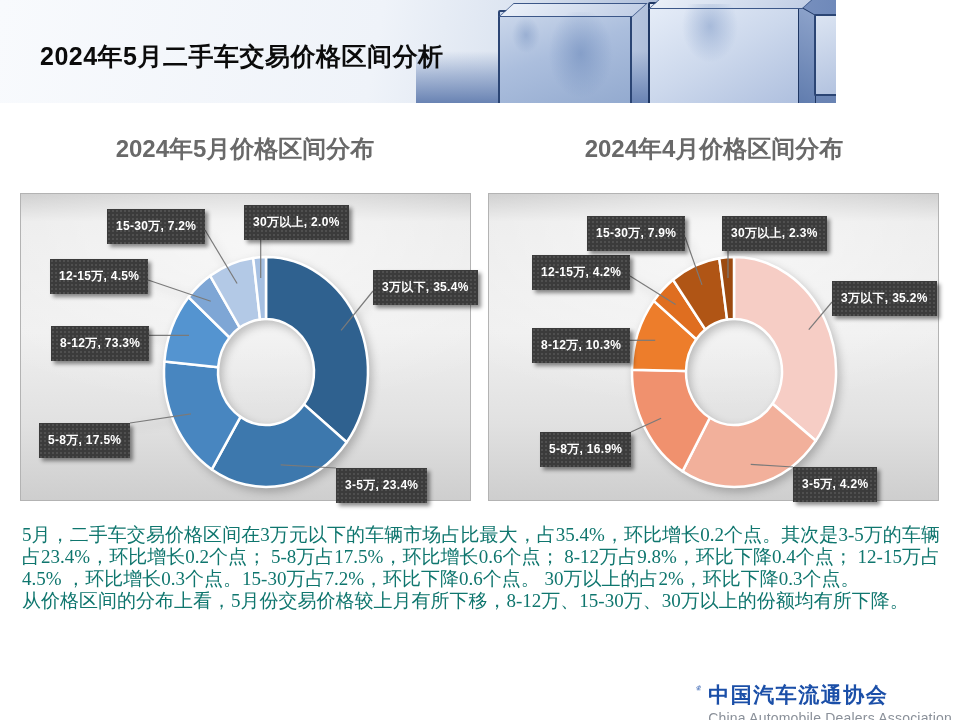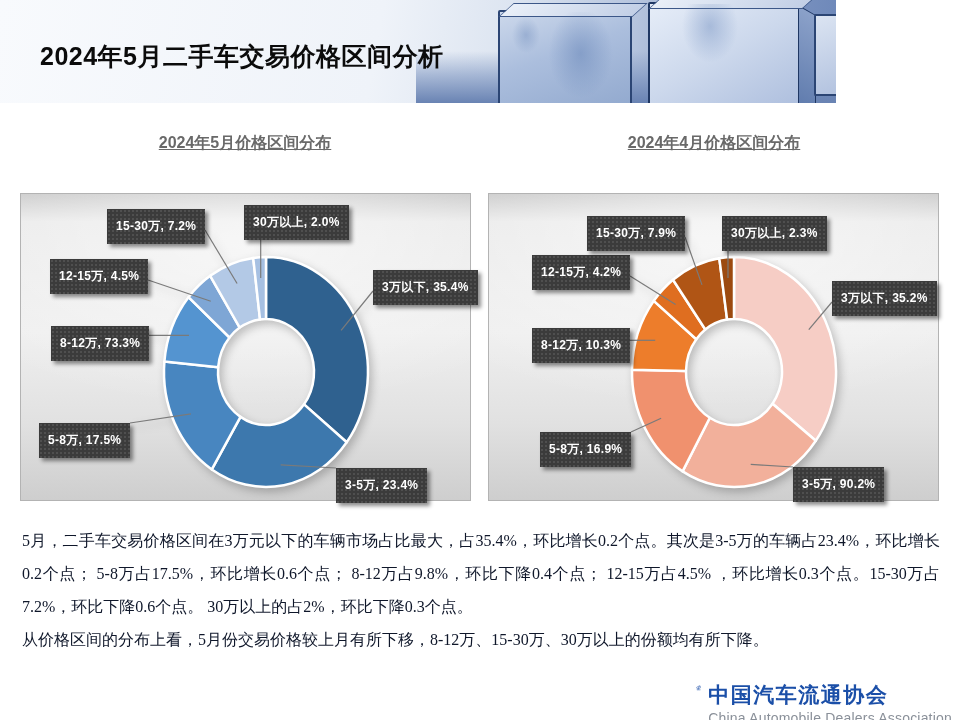--- a/index.html
+++ b/index.html
@@ -23,39 +23,39 @@
          background:linear-gradient(150deg,#e6edf8 0%,#ccd8ec 50%,#aebfde 100%);}
   .cube2:after{content:"";position:absolute;inset:0;
          background:radial-gradient(40px 52px at 40% 22%,rgba(110,140,190,0.45),rgba(110,140,190,0) 70%);}
   .cube2 .side{position:absolute;right:-16px;top:6px;width:16px;height:100%;
          background:linear-gradient(180deg,#8ba1c9,#5f7bad);transform:skewY(30deg);border:1px solid #1f3763;}
   .cube3{left:398px;top:14px;width:26px;height:78px;border:2px solid #2b4574;border-right:none;
          background:linear-gradient(160deg,#dbe4f2,#b2c2df);}
   .slide-title{position:absolute;left:40px;top:40px;font-size:25px;font-weight:bold;color:#0b0b0b;letter-spacing:0.5px;}
 
   
-  .chart-title{position:absolute;top:133px;height:28px;font-size:16px;font-weight:bold;color:#696969;text-align:center;text-decoration:underline;}
+  .chart-title{position:absolute;top:133px;height:28px;font-size:24px;font-weight:bold;color:#696969;text-align:center;}
   .chart-title.left{left:20px;width:450px;}
   .chart-title.right{left:488px;width:452px;}
 
   
   .panel{position:absolute;top:193px;width:451px;height:308px;border:1px solid #b3b3b3;box-sizing:border-box;
          background:radial-gradient(130% 90% at 50% 16%,rgba(255,255,255,0.6),rgba(255,255,255,0) 60%),
                     linear-gradient(180deg,#c6c6c6 0%,#e9e9e9 9%,#efefef 45%,#e1e1e1 75%,#cecece 100%);}
   .panel.left{left:20px;}
   .panel.right{left:488px;}
   .panel svg{position:absolute;left:0;top:0;filter:drop-shadow(3px 4px 4px rgba(0,0,0,0.22));}
   .slice-label{position:absolute;background-color:#3b3b3b;
          background-image:radial-gradient(rgba(255,255,255,0.10) 1px,rgba(255,255,255,0) 1.3px);
          background-size:4px 4px;color:#ffffff;font-size:12px;font-weight:bold;line-height:15px;
          padding:10px 9px;white-space:nowrap;box-shadow:2.5px 2.5px 4px rgba(0,0,0,0.45);letter-spacing:0.3px;}
 
   
-  .analysis{position:absolute;left:22px;top:524px;width:918px;color:#0f172a;
-            font-family:"Liberation Serif","DejaVu Serif",serif;font-size:16px;line-height:33px;}
+  .analysis{position:absolute;left:22px;top:524px;width:918px;color:#0f766e;
+            font-family:"Liberation Serif","DejaVu Serif",serif;font-size:19px;line-height:22px;}
   .analysis p{margin:0;}
   .analysis p.justify{text-align:justify;}
 
   
   .logo{position:absolute;left:696px;top:659px;width:256px;height:58px;display:flex;align-items:center;gap:7px;}
   .logo-text{display:flex;flex-direction:column;justify-content:center;margin-top:30px;}
   .logo-zh{font-size:21px;font-weight:bold;color:#1b4fa8;letter-spacing:1.5px;white-space:nowrap;}
   .logo-en{font-size:14px;color:#8a9099;letter-spacing:0.2px;white-space:nowrap;margin-top:1px;}
 </style>
 </head>
@@ -117,21 +117,21 @@
         <path d="M230.3 64.2 A102 115 0 0 1 245.0 63.0 L245.0 125.0 A48 53 0 0 0 238.1 125.6 Z" fill="#9C4A10" stroke="#ffffff" stroke-width="2.5" stroke-linejoin="round"></path>
         <line x1="319.8" y1="135.7" x2="343.0" y2="108.0" stroke="#7A7A7A" stroke-width="1.2"></line>
         <line x1="261.7" y1="270.4" x2="304.0" y2="273.0" stroke="#7A7A7A" stroke-width="1.2"></line>
         <line x1="172.1" y1="224.2" x2="142.0" y2="238.0" stroke="#7A7A7A" stroke-width="1.2"></line>
         <line x1="166.2" y1="146.3" x2="141.0" y2="146.3" stroke="#7A7A7A" stroke-width="1.2"></line>
         <line x1="186.6" y1="110.5" x2="141.0" y2="82.0" stroke="#7A7A7A" stroke-width="1.2"></line>
         <line x1="213.0" y1="90.9" x2="196.0" y2="43.0" stroke="#7A7A7A" stroke-width="1.2"></line>
         <line x1="239.0" y1="83.9" x2="239.0" y2="43.0" stroke="#7A7A7A" stroke-width="1.2"></line>
       </svg>
   <div class="slice-label" style="left: 343px; top: 87px;">3万以下, 35.2%</div>
-      <div class="slice-label" style="left: 304px; top: 273px;">3-5万, 90.2%</div>
+      <div class="slice-label" style="left: 304px; top: 273px;">3-5万, 4.2%</div>
       <div class="slice-label" style="left: 51px; top: 238px;">5-8万, 16.9%</div>
       <div class="slice-label" style="left: 43px; top: 134px;">8-12万, 10.3%</div>
       <div class="slice-label" style="left: 43px; top: 61px;">12-15万, 4.2%</div>
       <div class="slice-label" style="left: 98px; top: 22px;">15-30万, 7.9%</div>
       <div class="slice-label" style="left: 233px; top: 22px;">30万以上, 2.3%</div>
     </div>
 
   <div class="analysis">
     <p class="justify">5月，二手车交易价格区间在3万元以下的车辆市场占比最大，占35.4%，环比增长0.2个点。其次是3-5万的车辆占23.4%，环比增长0.2个点； 5-8万占17.5%，环比增长0.6个点； 8-12万占9.8%，环比下降0.4个点； 12-15万占4.5% ，环比增长0.3个点。15-30万占7.2%，环比下降0.6个点。 30万以上的占2%，环比下降0.3个点。</p>
     <p>从价格区间的分布上看，5月份交易价格较上月有所下移，8-12万、15-30万、30万以上的份额均有所下降。</p>

